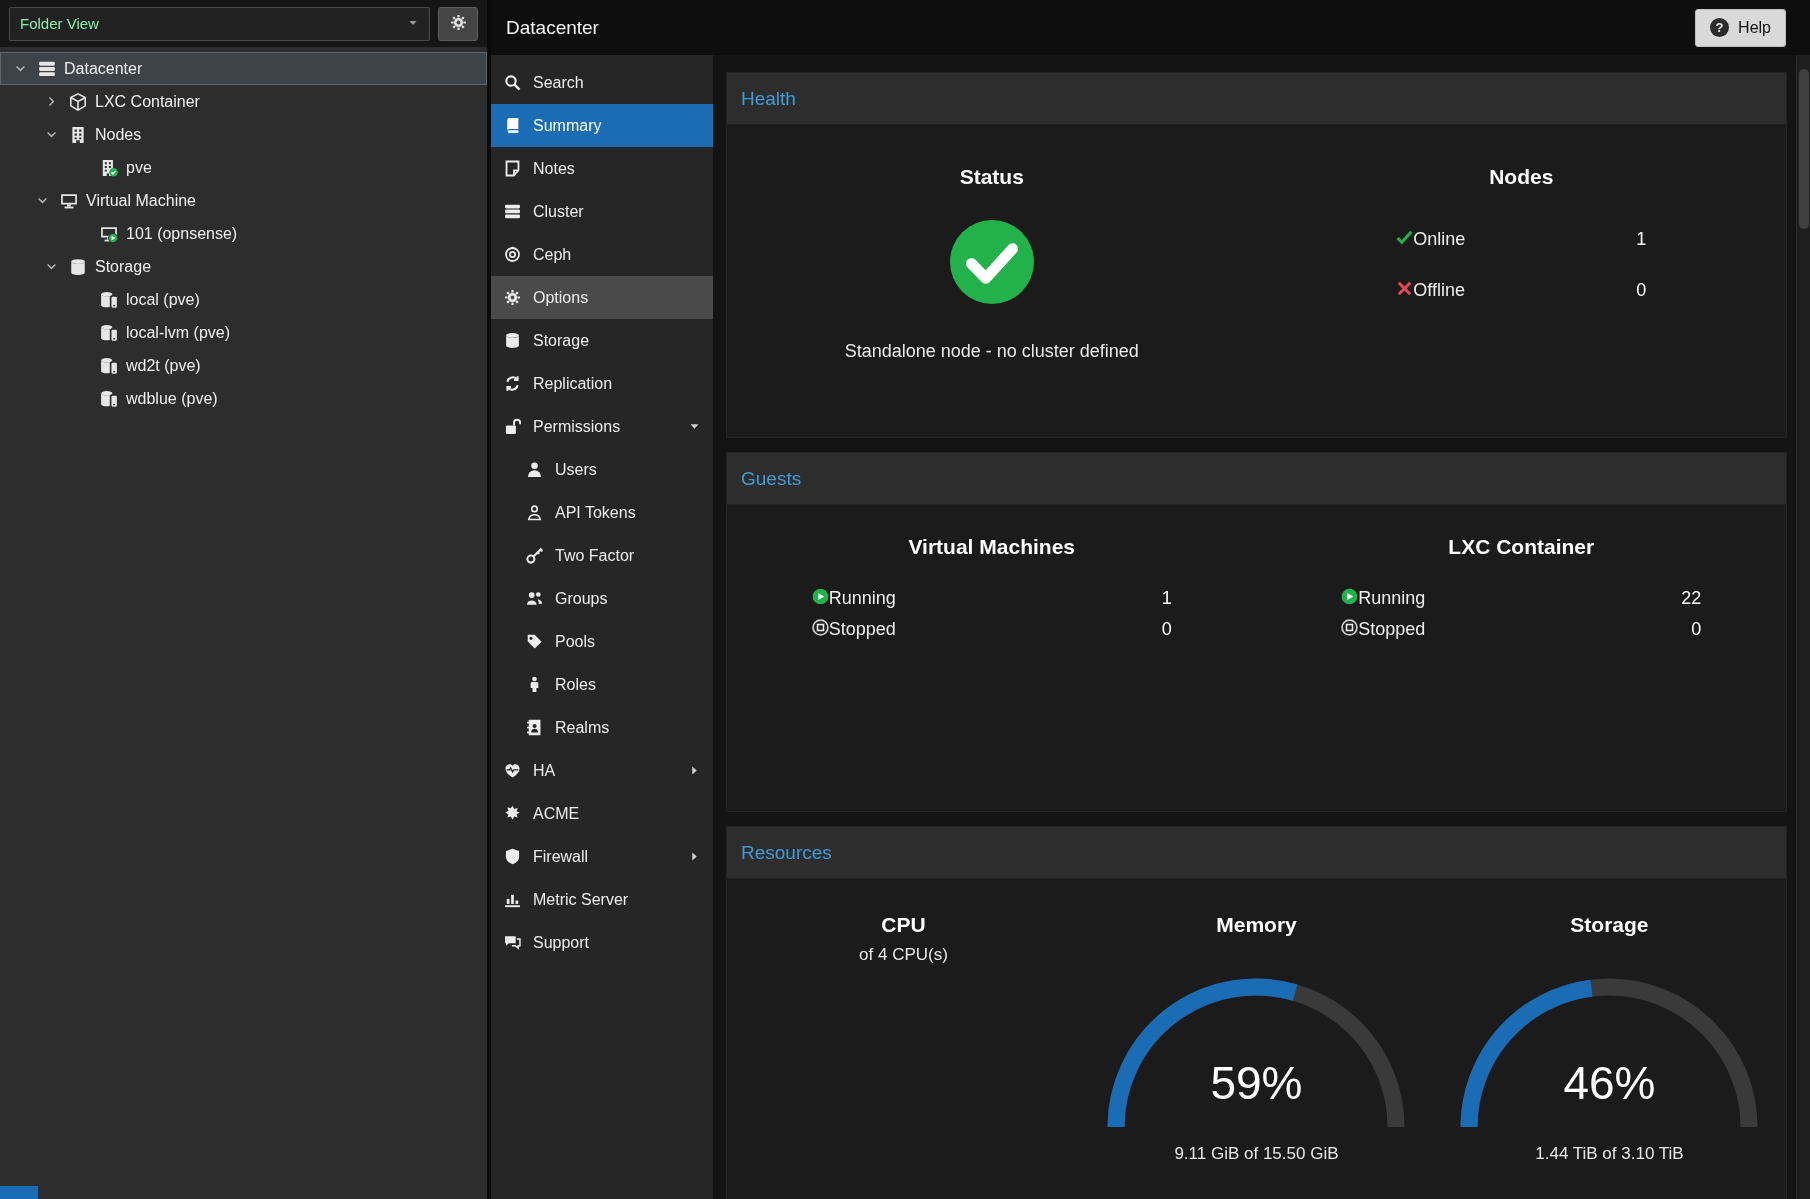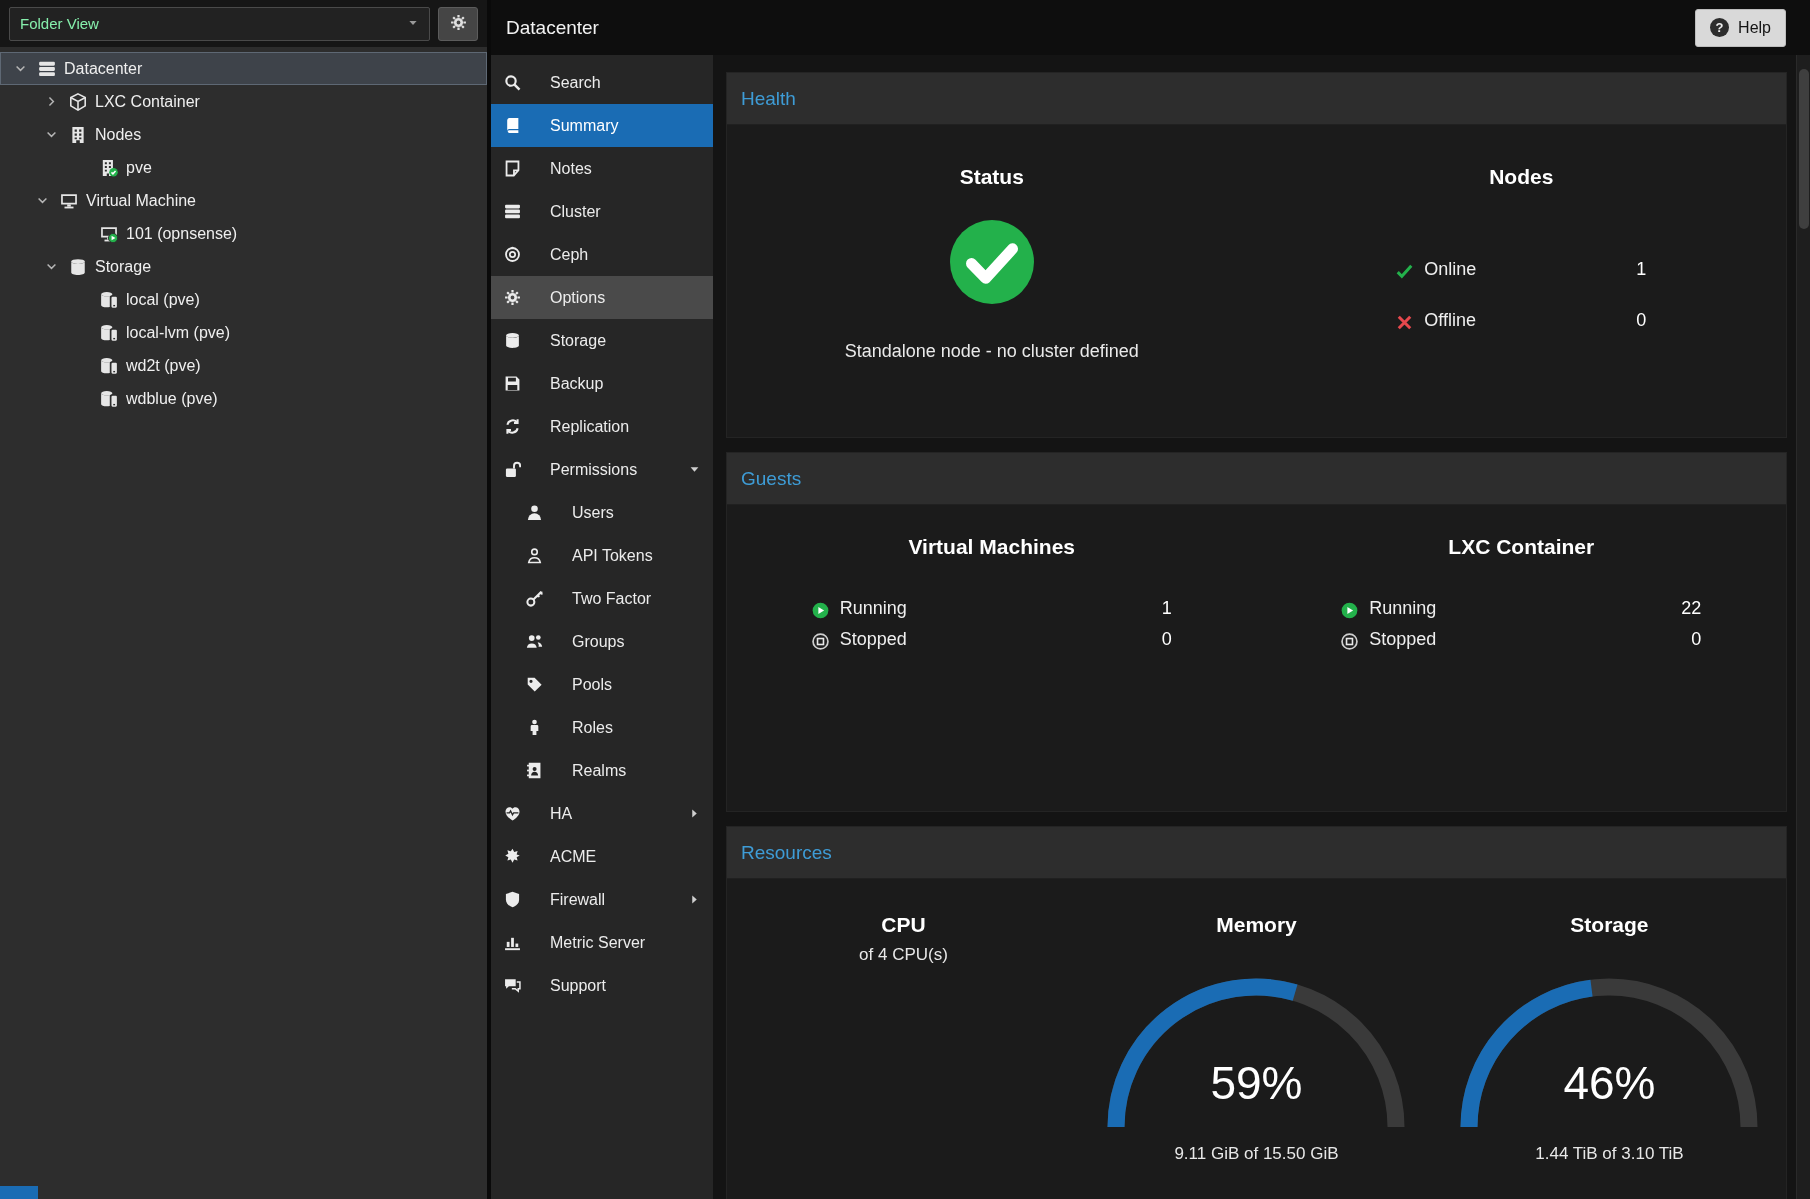--- a/index.html
+++ b/index.html
@@ -30,21 +30,21 @@
   .right{flex:1;display:flex;flex-direction:column;min-width:0}
   .topbar{height:55px;flex:none;background:#0e0e0e;display:flex;align-items:center;justify-content:space-between;padding:0 24px 0 15px}
   .page-title{font-size:19px;color:#f2f2f2}
   .help-btn{height:38px;background:#d9d9d9;border:1px solid #bdbdbd;border-radius:3px;display:flex;align-items:center;gap:9px;padding:0 14px;font-size:16px;color:#141414;font-family:inherit;cursor:pointer}
   .help-q{width:19px;height:19px;border-radius:50%;background:#2c2c2c;color:#ededed;font-size:13px;font-weight:bold;display:flex;align-items:center;justify-content:center}
 
   .right-body{flex:1;display:flex;min-height:0}
 
   
   .menu{width:222px;flex:none;background:#262626;padding-top:6px}
-  .menu-item{height:43px;display:flex;align-items:center;gap:28px;padding:0 12px;font-size:16px;color:#ececec;cursor:pointer}
+  .menu-item{height:43px;display:flex;align-items:center;gap:11px;padding:0 12px;font-size:16px;color:#ececec;cursor:pointer}
   .menu-item .icon{width:19px;flex:none;display:flex;justify-content:center}
   .menu-item .icon svg{width:17px;height:17px}
   .menu-item.indent{padding-left:34px}
   .menu-item.selected{background:var(--accent);color:#fff}
   .menu-item.hover{background:#4a4a4a}
   .menu-item .m-caret{margin-left:auto;color:#cfcfcf;display:flex}
   .menu-item .m-caret svg{width:13px;height:13px}
 
   
   .content{flex:1;min-width:0;background:#141414;padding:17px 9px 0 13px;display:flex;flex-direction:column;gap:14px;overflow:hidden}
@@ -54,21 +54,21 @@
   .panel-body{position:relative}
 
   .health-body{height:312px;display:flex}
   .health-body .col{width:50%;text-align:center;padding-top:40px}
   .col-heading{font-size:21px;font-weight:bold;color:#fff;height:24px;line-height:24px}
   .big-check{margin-top:31px;display:flex;justify-content:center}
   .big-check svg{width:84px;height:84px}
   .status-msg{margin-top:37px;font-size:18px;color:#eaeaea}
 
   .rows{margin:0 auto}
-  .rows .stat-row{display:flex;align-items:flex-end;gap:11px}
+  .rows .stat-row{display:flex;align-items:flex-start;}
   .rows .stat-row .icon{display:flex}
   .rows .stat-row .icon svg{width:17px;height:17px}
   .stat-label{font-size:18px;color:#efefef}
   .stat-value{margin-left:auto;font-size:18px;color:#fff}
   .rows.loose{width:250px;margin-top:40px}
   .rows.loose .stat-row{height:51px}
   .rows.tight{width:360px;margin-top:29px}
   .rows.tight .stat-row{height:31px}
 
   .guests-body{height:306px;display:flex;align-items:flex-start}
@@ -323,28 +323,20 @@
             <span class="m-label">Options</span>
           </div>
           <div class="menu-item">
             <span class="icon">
               <svg viewBox="0 0 16 16" xmlns="http://www.w3.org/2000/svg" fill="currentColor">
                 <ellipse cx="8" cy="3.2" rx="6" ry="2.2"></ellipse>
                 <path d="M2 3.2v9.6c0 1.2 2.7 2.2 6 2.2s6-1 6-2.2V3.2c0 1.2-2.7 2.2-6 2.2S2 4.4 2 3.2z"></path>
               </svg>
             </span>
             <span class="m-label">Storage</span>
-          </div>
-          <div class="menu-item">
-            <span class="icon">
-              <svg viewBox="0 0 16 16" xmlns="http://www.w3.org/2000/svg" fill="currentColor">
-                <path fill-rule="evenodd" d="M1.5 1.5h10.2l2.8 2.8v10.2H1.5zm2.3 1v3.6h7.4V2.5zm-.3 7h9V14h-9z"></path>
-              </svg>
-            </span>
-            <span class="m-label">Backup</span>
           </div>
           <div class="menu-item">
             <span class="icon">
               <svg viewBox="0 0 16 16" xmlns="http://www.w3.org/2000/svg" fill="currentColor">
                 <path d="M3.2 6.4A5.2 5.2 0 0 1 12.6 4.4" fill="none" stroke="currentColor" stroke-width="1.9"></path>
                 <path d="M12.8 1.2v3.4H9.4" fill="none" stroke="currentColor" stroke-width="1.9"></path>
                 <path d="M12.8 9.6a5.2 5.2 0 0 1-9.4 2" fill="none" stroke="currentColor" stroke-width="1.9"></path>
                 <path d="M3.2 14.8v-3.4h3.4" fill="none" stroke="currentColor" stroke-width="1.9"></path>
               </svg>
             </span>

